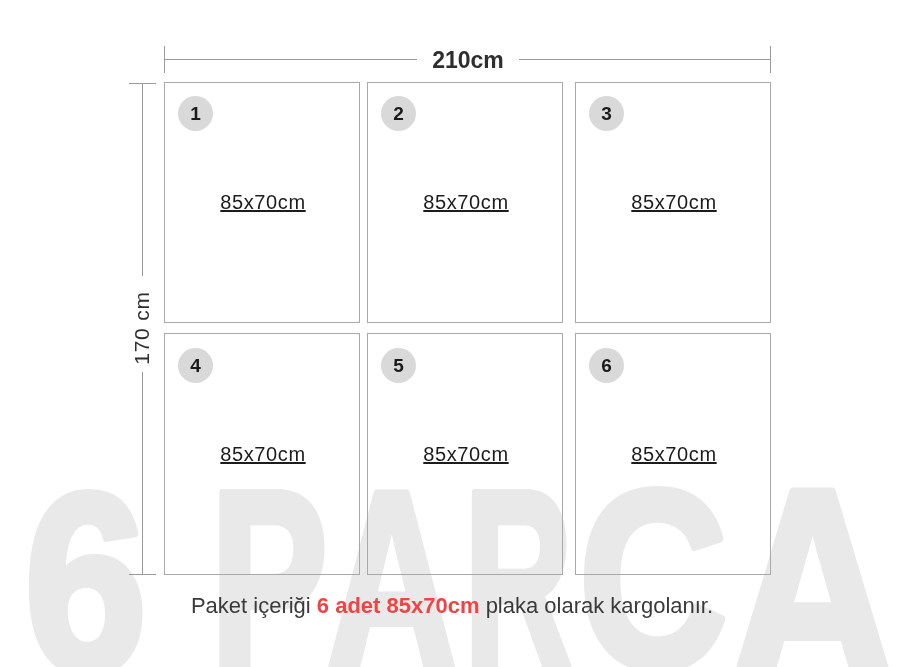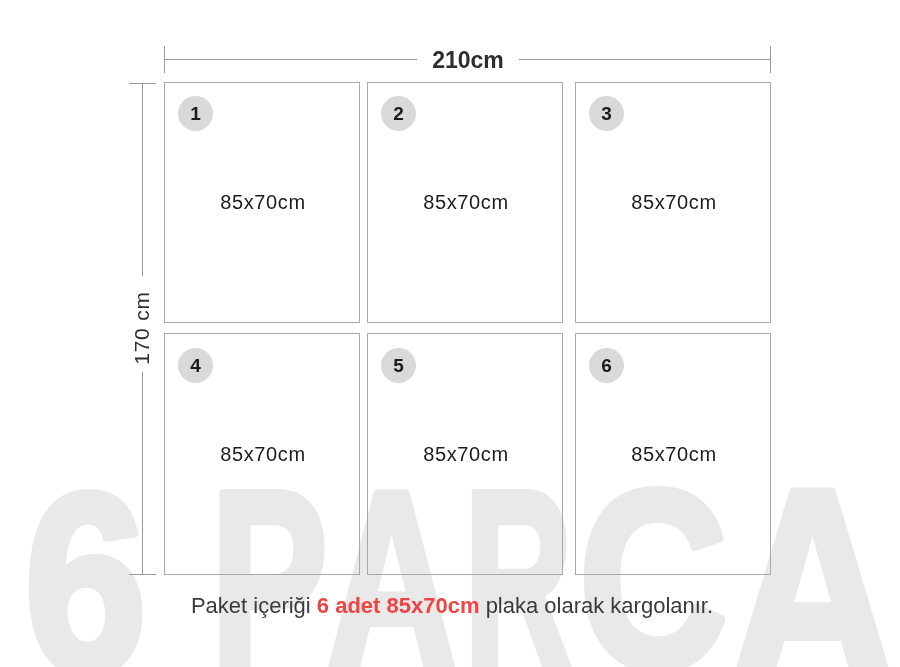--- a/index.html
+++ b/index.html
@@ -1,18 +1,18 @@
 <!DOCTYPE html>
 <html><head>
 <meta charset="utf-8">
 <style>
   html,body{margin:0;padding:0;}
   body{width:900px;height:667px;position:relative;overflow:hidden;background:#ffffff;font-family:"Liberation Sans",sans-serif;}
   .panel{position:absolute;border:1px solid #a9a9a9;box-sizing:border-box;background:transparent;}
-  .size{position:absolute;text-align:center;font-size:20px;color:#1c1c1c;letter-spacing:0.6px;line-height:22px;}
+  .size{position:absolute;text-align:center;font-size:20px;color:#1c1c1c;letter-spacing:0.6px;line-height:22px;text-decoration:underline;}
   .num{position:absolute;width:35px;height:35px;border-radius:50%;background:#d9d9d9;color:#1b1b1b;font-weight:bold;font-size:19px;line-height:35px;text-align:center;letter-spacing:0;}
   .dimtext{position:absolute;color:#2e2e2e;font-size:23px;}
   .hline{position:absolute;height:1px;background:#9b9b9b;}
   .vline{position:absolute;width:1px;background:#9b9b9b;}
 </style>
 </head>
 <body>
 
 <svg width="900" height="667" style="position:absolute;left:0;top:0;" font-family="Liberation Sans" font-weight="bold" fill="#e9e9e9" stroke="#e9e9e9" stroke-width="8" stroke-linejoin="round">
   <text x="24.3" y="671" font-size="254" textLength="122.7" lengthAdjust="spacingAndGlyphs">6</text>

